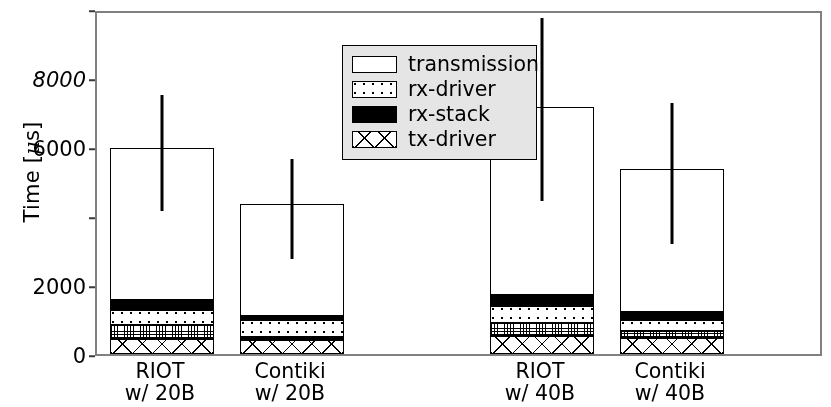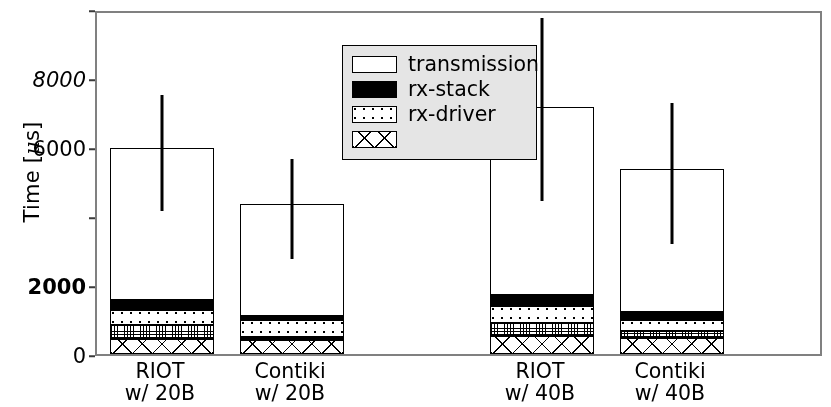--- a/index.html
+++ b/index.html
@@ -102,21 +102,21 @@
 <body>
 
 <div id="figure">
 
   <div id="ylabel">
     <span>Time [<span style="font-style:italic;font-family:'DejaVu Serif',serif;">μ</span>s]</span>
   </div>
 
   <div id="ytick-labels">
       <div class="ytick-label" style="top: 356px;">0</div>
-      <div class="ytick-label" style="top: 287px; font-weight: bold;">2000</div>
+      <div class="ytick-label" style="top: 287px;">2000</div>
       <div class="ytick-label" style="top: 149px;">6000</div>
       <div class="ytick-label" style="top: 80px; font-style: italic;">8000</div>
     </div>
 
   <div id="plot">
     <div id="plot-inner">
         <div class="bar-group" style="left: 13px; width: 104px; height: 205.62px;">
           <div class="seg txdriver" style="bottom: 0px; height: 14.835px;"></div>
           <div class="seg txstack" style="bottom: 14.835px; height: 14.3175px;"></div>
           <div class="seg rxdriver" style="bottom: 29.1525px; height: 15.18px;"></div>
@@ -152,29 +152,30 @@
   </div>
 
   <div id="xtick-labels"></div>
 
   <div id="legend">
       <div class="legend-row">
         <span class="swatch transmission"></span>
         <span class="legend-label">transmission</span>
       </div>
       <div class="legend-row">
+        <span class="swatch rxdriver"></span>
+        <span class="legend-label">rx-driver</span>
+      </div>
+      <div class="legend-row">
         <span class="swatch rxstack"></span>
         <span class="legend-label">rx-stack</span>
       </div>
       <div class="legend-row">
-        <span class="swatch rxdriver"></span>
-        <span class="legend-label">rx-driver</span>
-      </div>
-      <div class="legend-row">
         <span class="swatch txdriver"></span>
+        <span class="legend-label">tx-driver</span>
       </div>
     </div>
 
 <div class="ytick-mark" style="top: 356px; left: 89px;"></div>
     <div class="ytick-mark" style="top: 287px; left: 89px;"></div>
     <div class="ytick-mark" style="top: 218px; left: 89px;"></div>
     <div class="ytick-mark" style="top: 149px; left: 89px;"></div>
     <div class="ytick-mark" style="top: 80px; left: 89px;"></div>
     <div class="ytick-mark" style="top: 11px; left: 89px;"></div>
     <div class="xtick" style="left: 160px;"><span>RIOT</span><span class="l2">w/ 20B</span></div>

